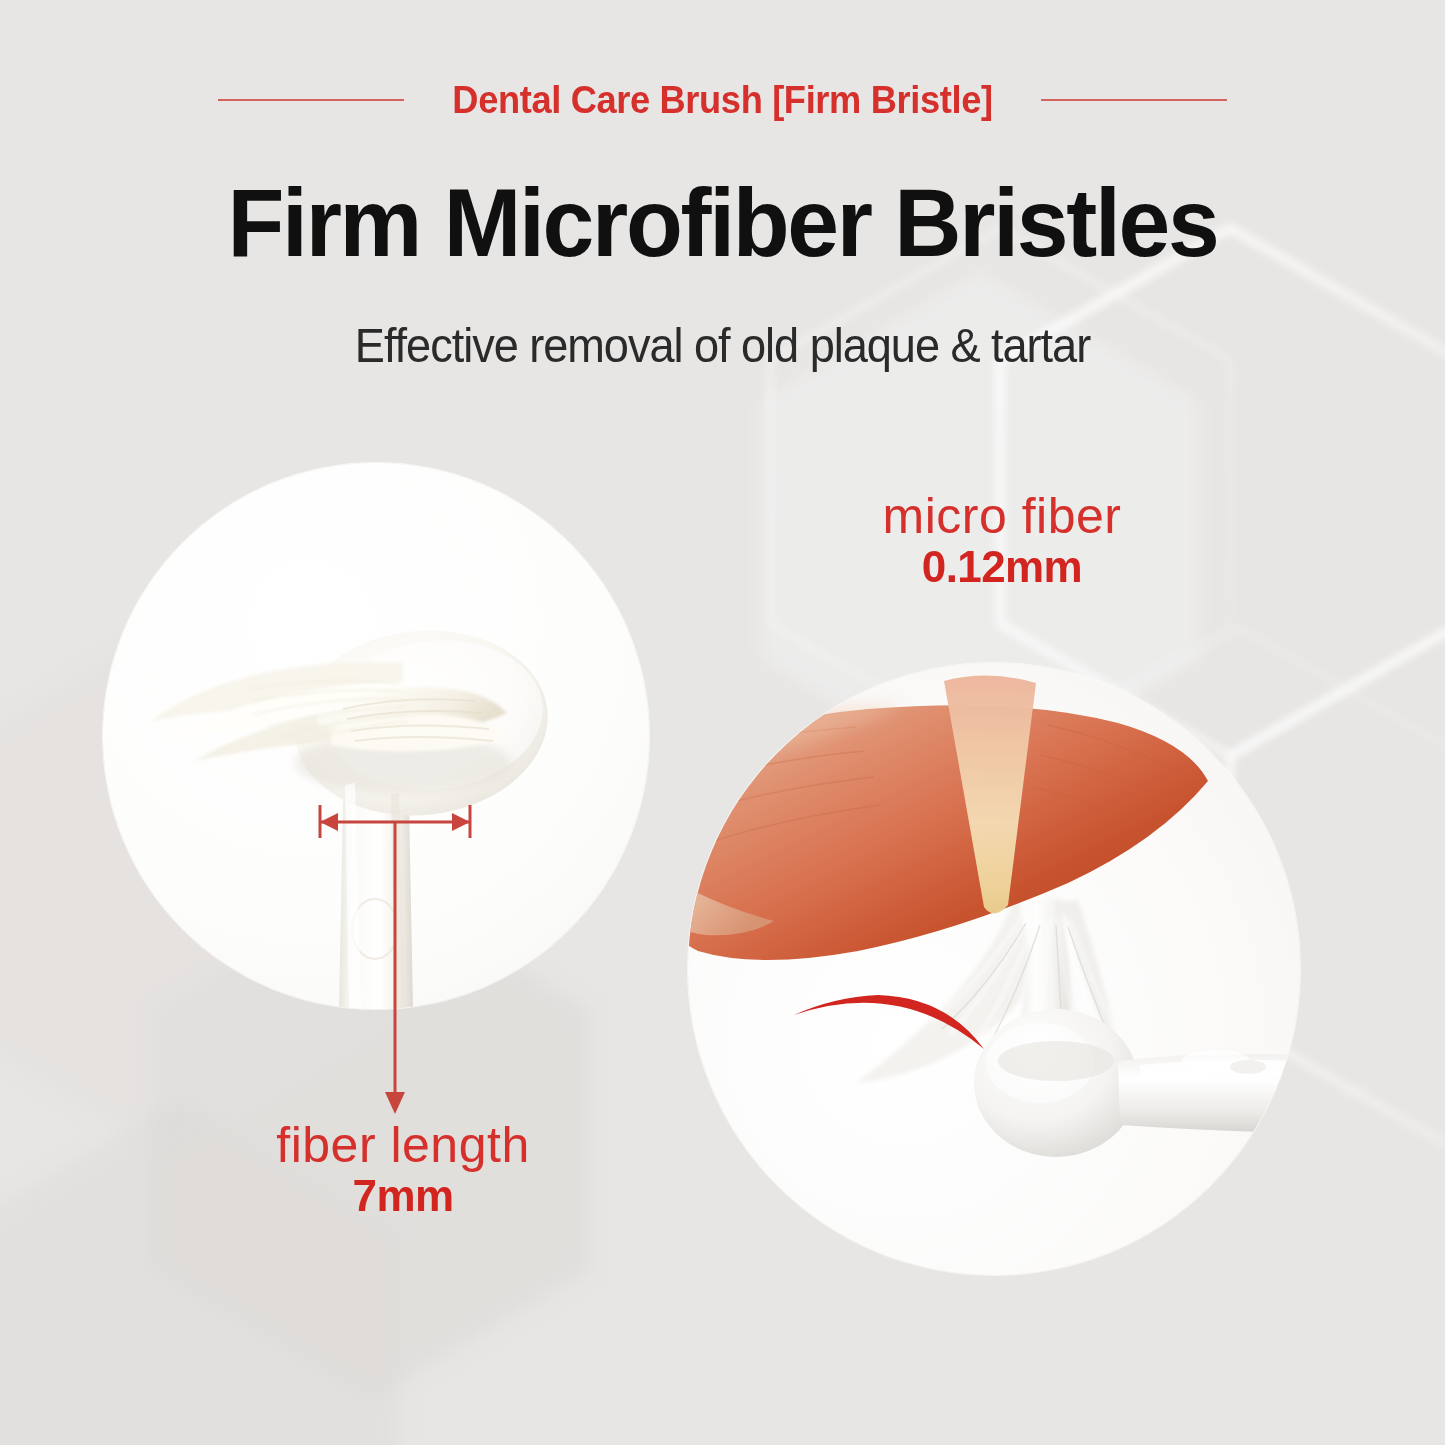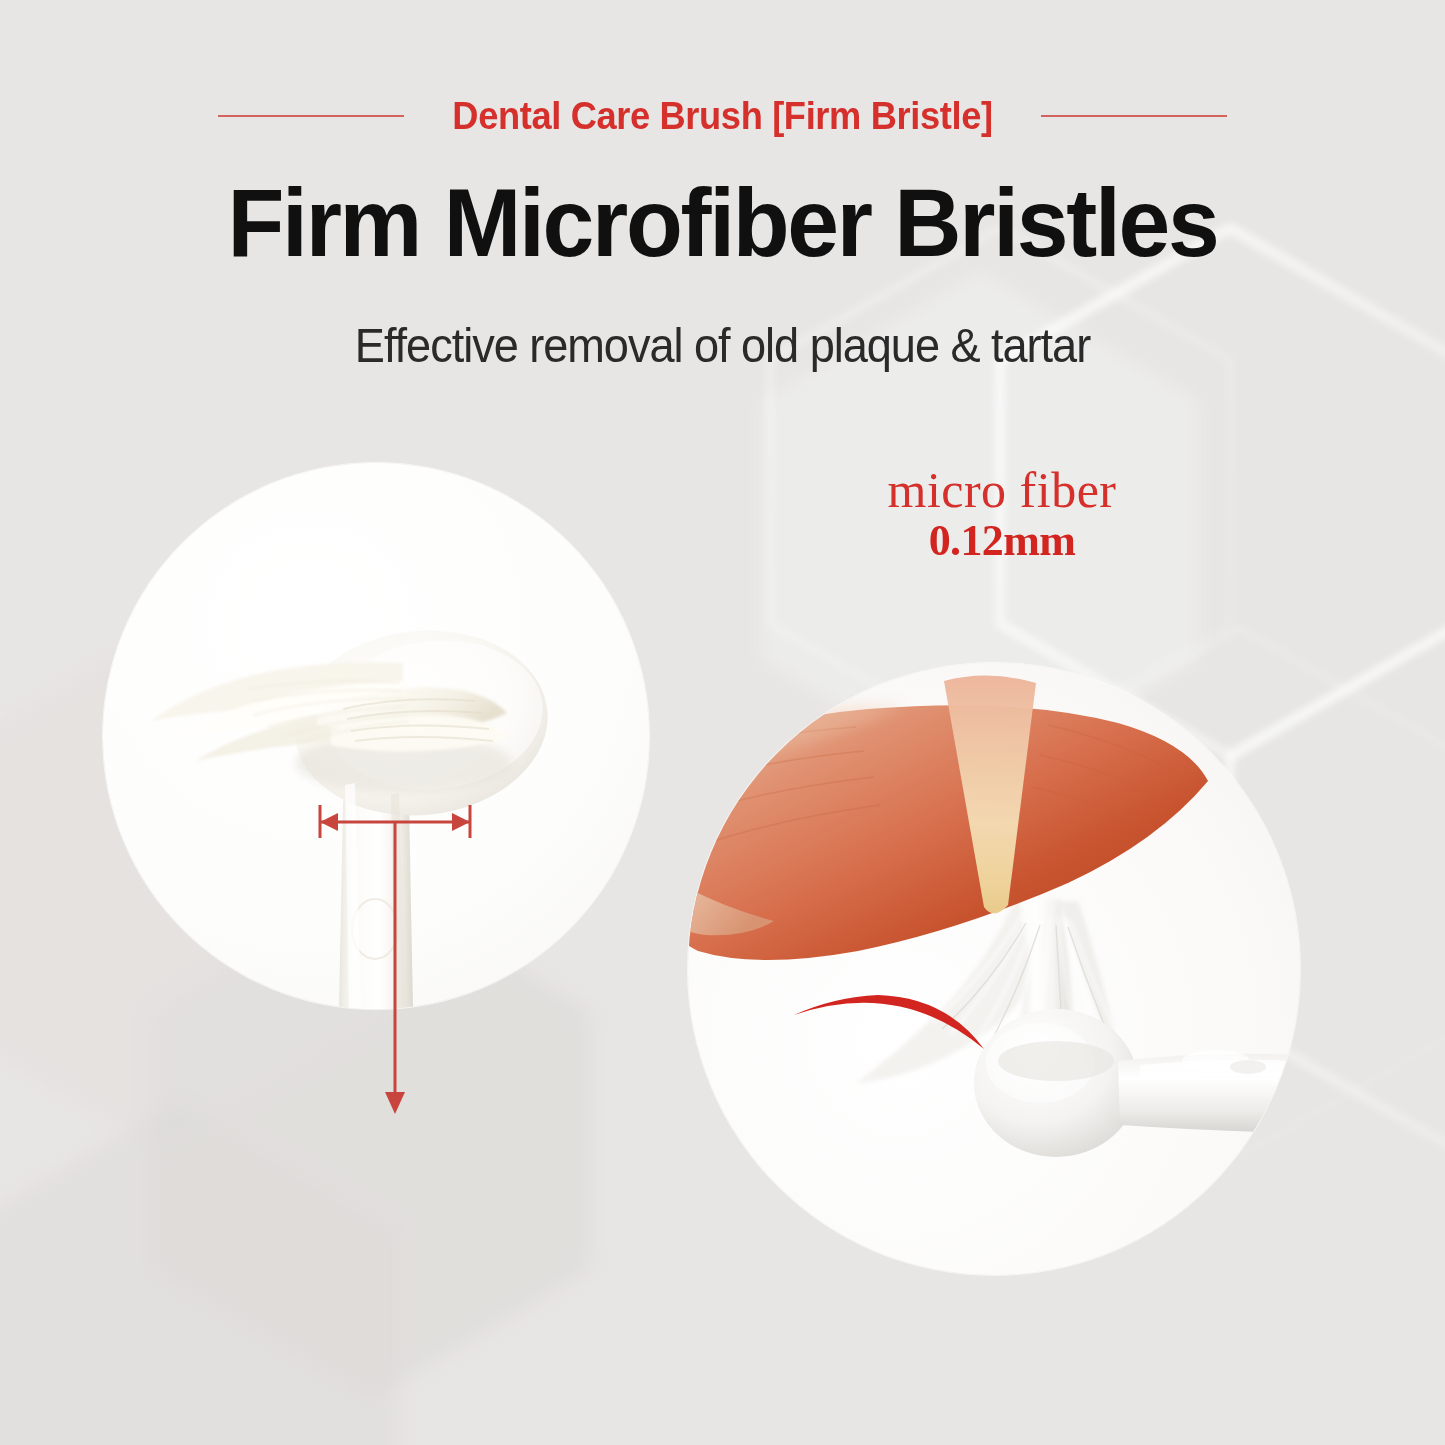--- a/index.html
+++ b/index.html
@@ -27,21 +27,20 @@
   .eyebrow-row {
     position: absolute;
     top: 72px;
     left: 0;
     width: 1445px;
     height: 56px;
     display: flex;
     align-items: center;
     justify-content: center;
     gap: 28px;
-    margin-top: 16px;
   }
   .rule {
     height: 2px;
     width: 186px;
     background: #cf4b45;
     opacity: .85;
     flex: 0 0 auto;
   }
   .eyebrow-text {
     color: #d5302c;
@@ -114,21 +113,21 @@
     white-space: nowrap;
   }
   .label-big {
     color: #d2251f;
     font-size: 44px;
     font-weight: bold;
     letter-spacing: -.6px;
     line-height: 1.1;
     white-space: nowrap;
   }
-  #microfiber-label { left: 842px; top: 464px; width: 320px; font-family: Liberation Serif, serif; }
+  #microfiber-label { left: 842px; top: 490px; width: 320px; }
   #fiberlength-label { left: 228px; top: 1119px; width: 350px; }
 
   
   .dim-layer { position: absolute; inset: 0; pointer-events: none; }
 </style>
 </head>
 <body>
 
 <div id="page">
 
@@ -374,15 +373,17 @@
       <path d="M106,352 Q212,316 296,386 Q258,334 190,332 Q146,334 106,352 Z" fill="#d2251f"></path>
     </svg>
   </div>
 
   <div class="label-block" id="microfiber-label">
     <div class="label-small">micro fiber</div>
     <div class="label-big">0.12mm</div>
   </div>
 
   <div class="label-block" id="fiberlength-label">
+    <div class="label-small">fiber length</div>
+    <div class="label-big">7mm</div>
   </div>
 
 </div>
 
 </body></html>

